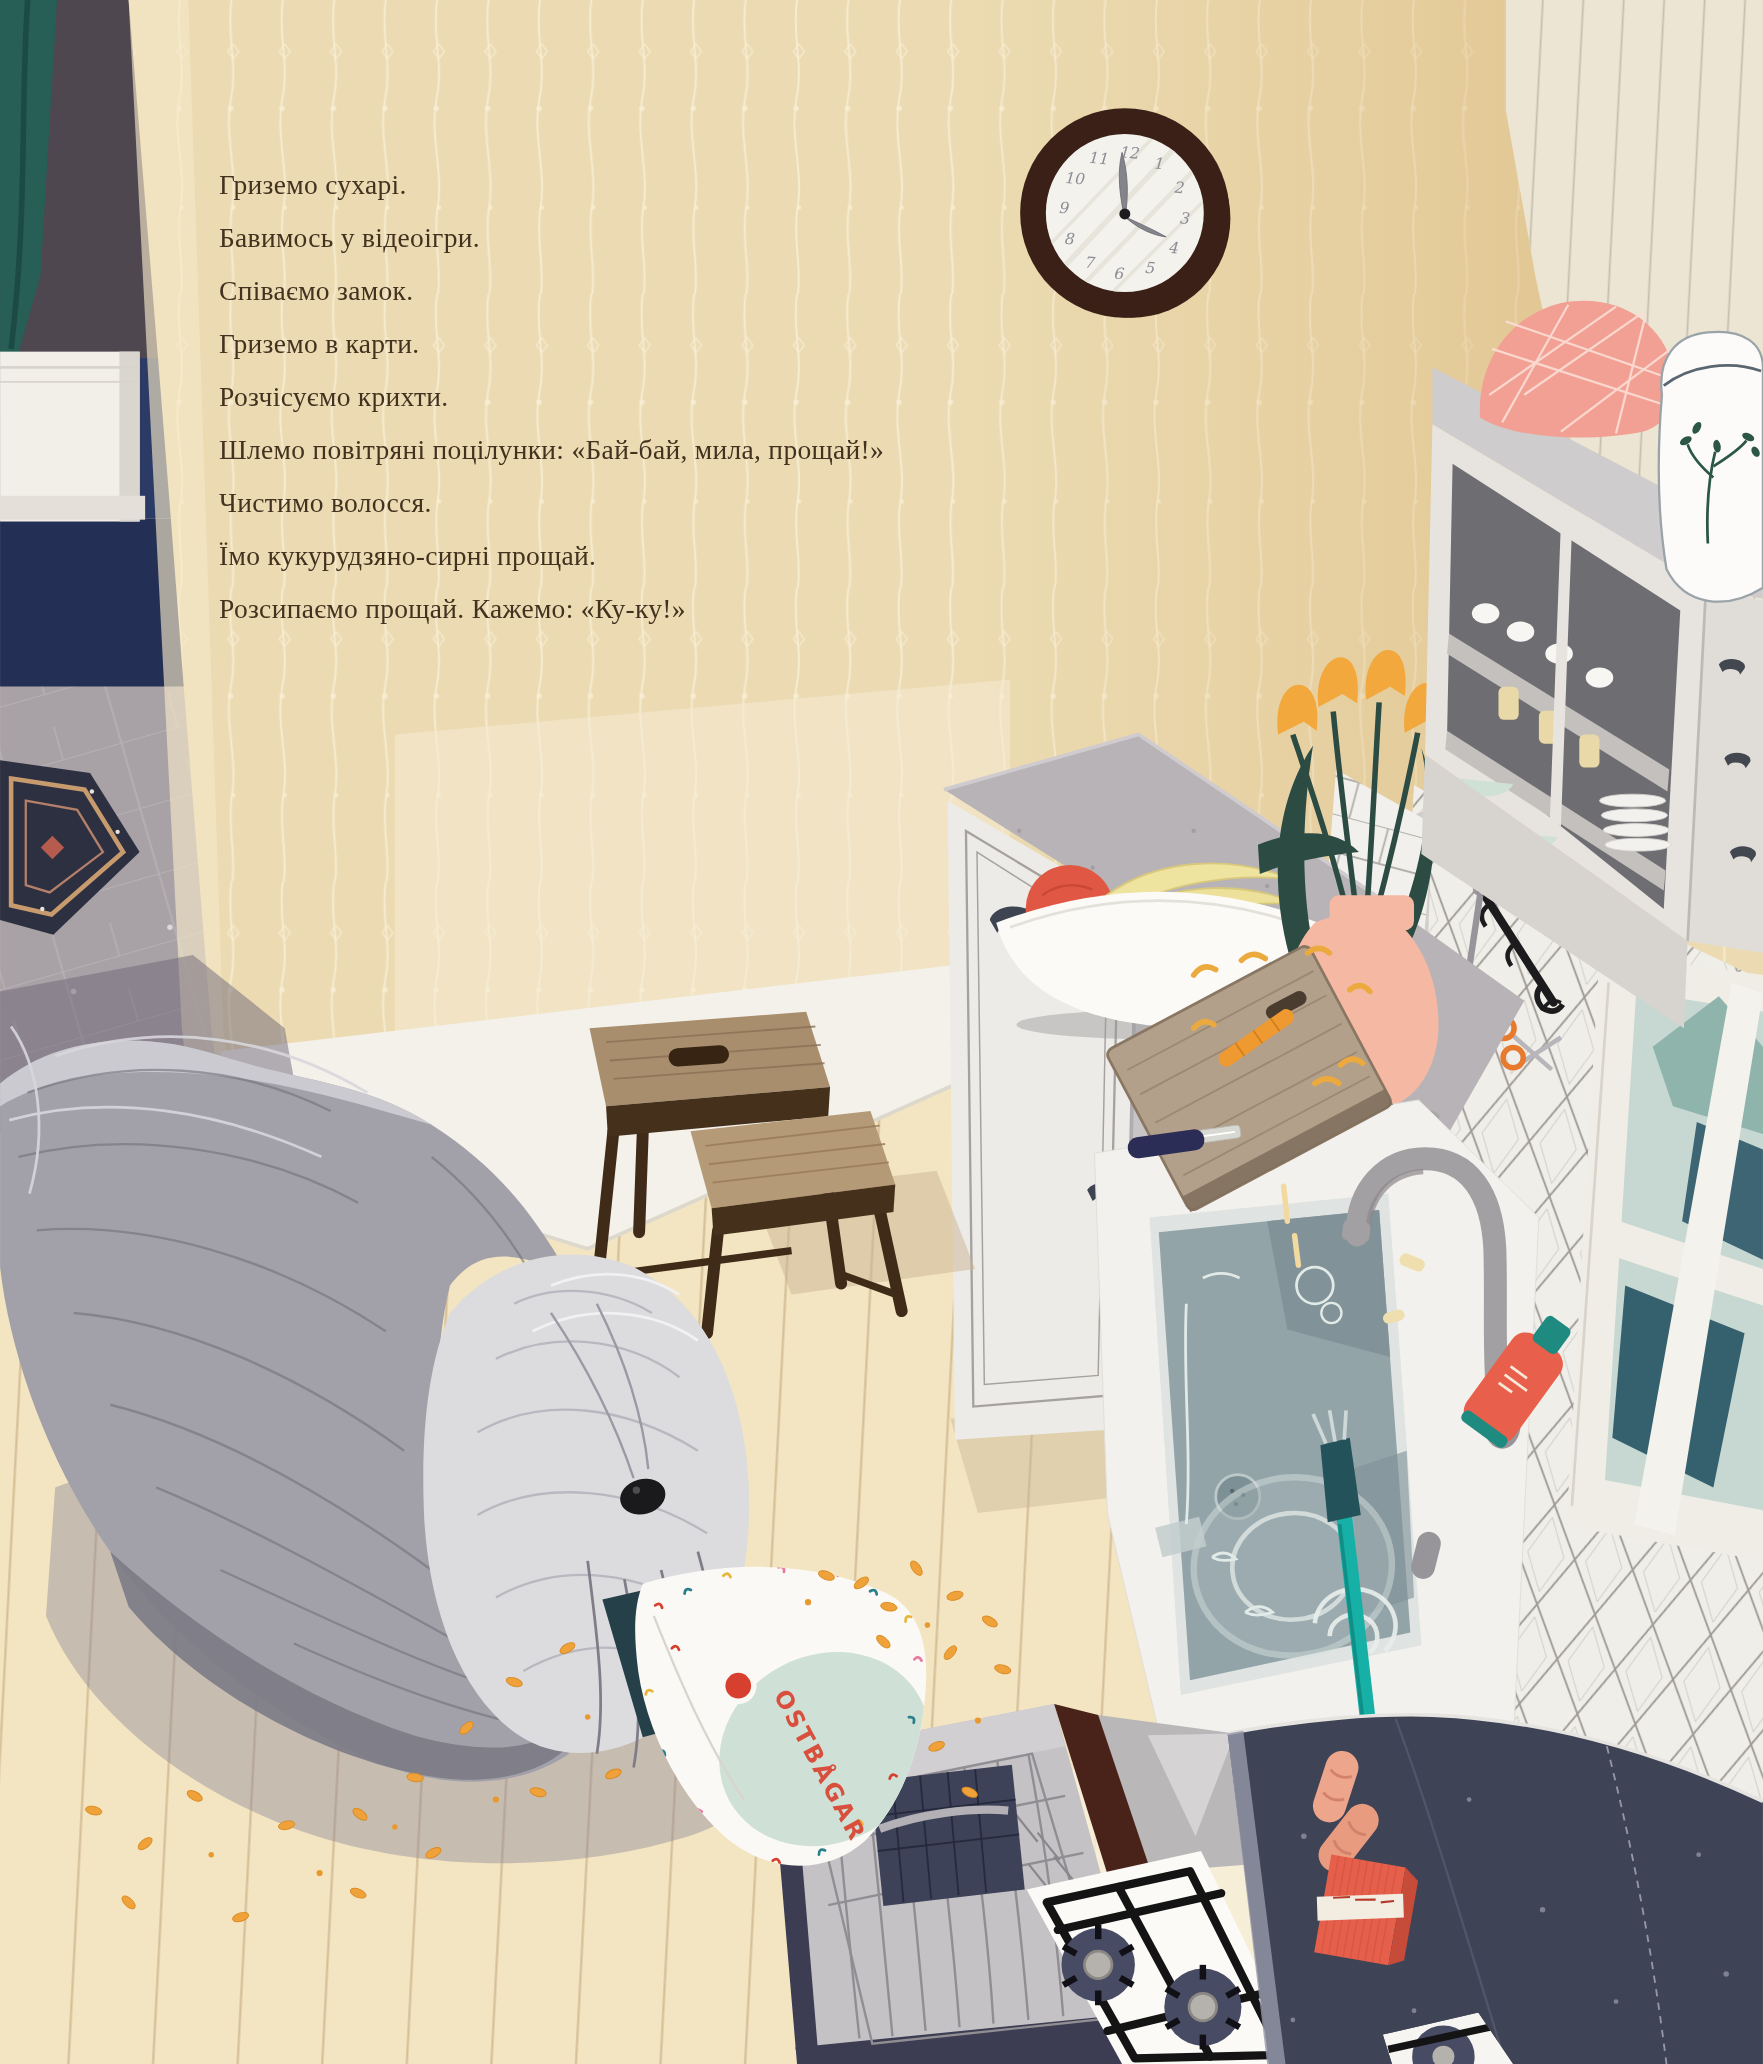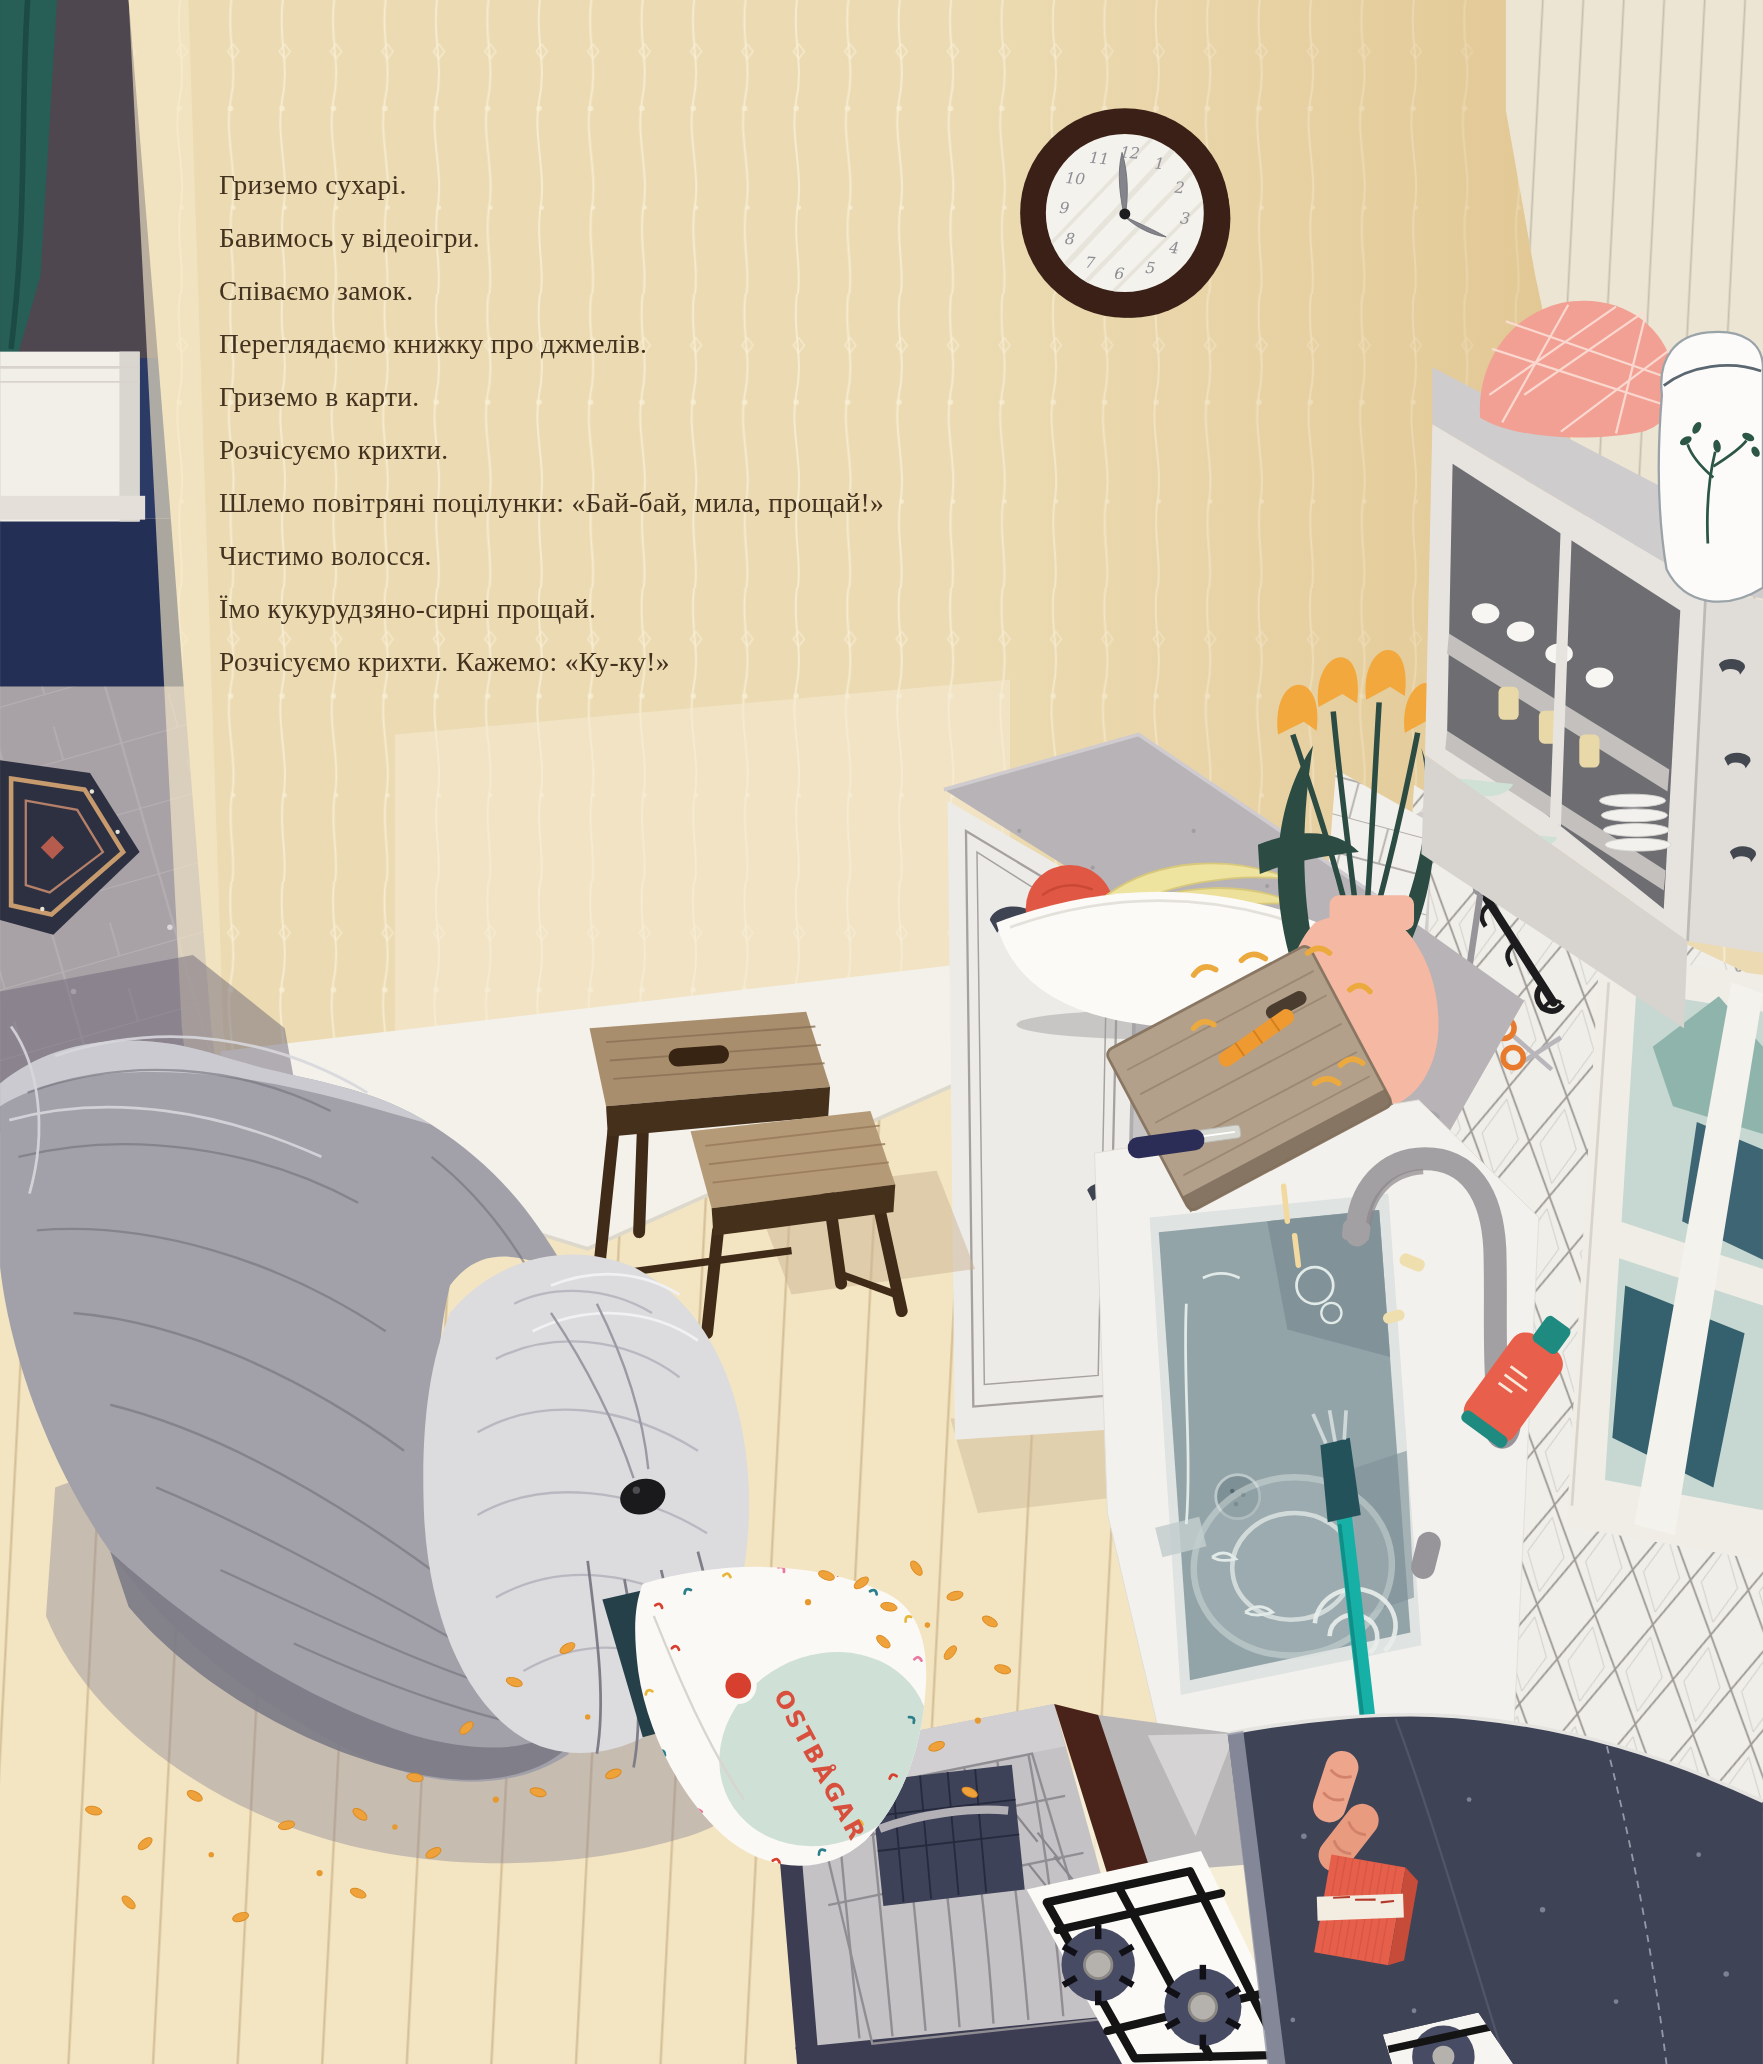--- a/index.html
+++ b/index.html
@@ -695,22 +695,21 @@
       <ellipse cx="1912" cy="492" rx="6" ry="4" transform="rotate(60 1912 492)"></ellipse>
     </g>
   </g>
 </g>
 </svg>
 
 <div class="story">
   <div>Гриземо сухарі.</div>
   <div>Бавимось у відеоігри.</div>
   <div>Співаємо замок.</div>
-  <div>Переглядаємо книжку про джмелів.</div>
   <div>Гриземо в карти.</div>
   <div>Розчісуємо крихти.</div>
   <div>Шлемо повітряні поцілунки: «Бай-бай, мила, прощай!»</div>
   <div>Чистимо волосся.</div>
   <div>Їмо кукурудзяно-сирні прощай.</div>
-  <div>Розчісуємо крихти. Кажемо: «Ку-ку!»</div>
+  <div>Розсипаємо прощай. Кажемо: «Ку-ку!»</div>
 </div>
 </div>
 
 
 </body></html>

